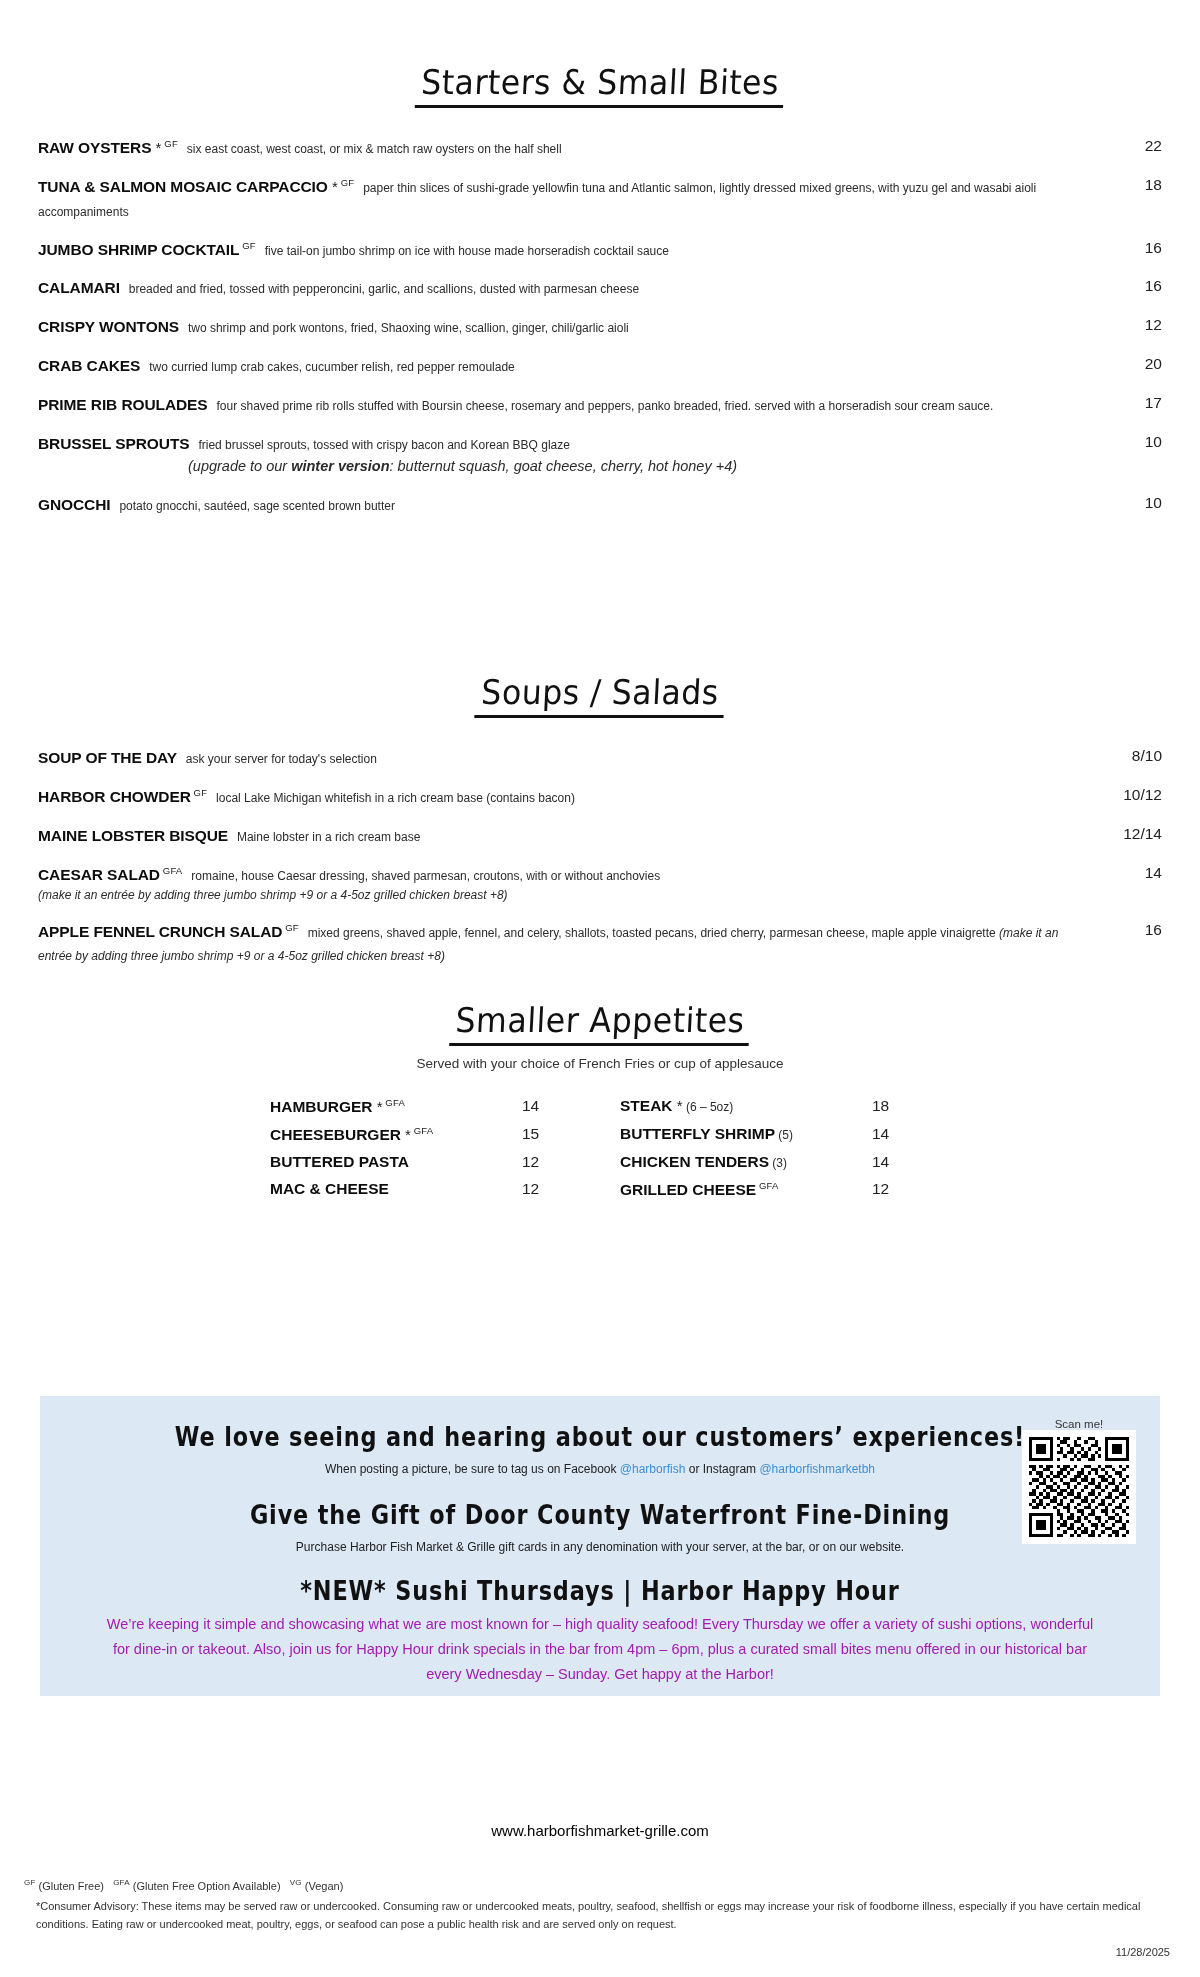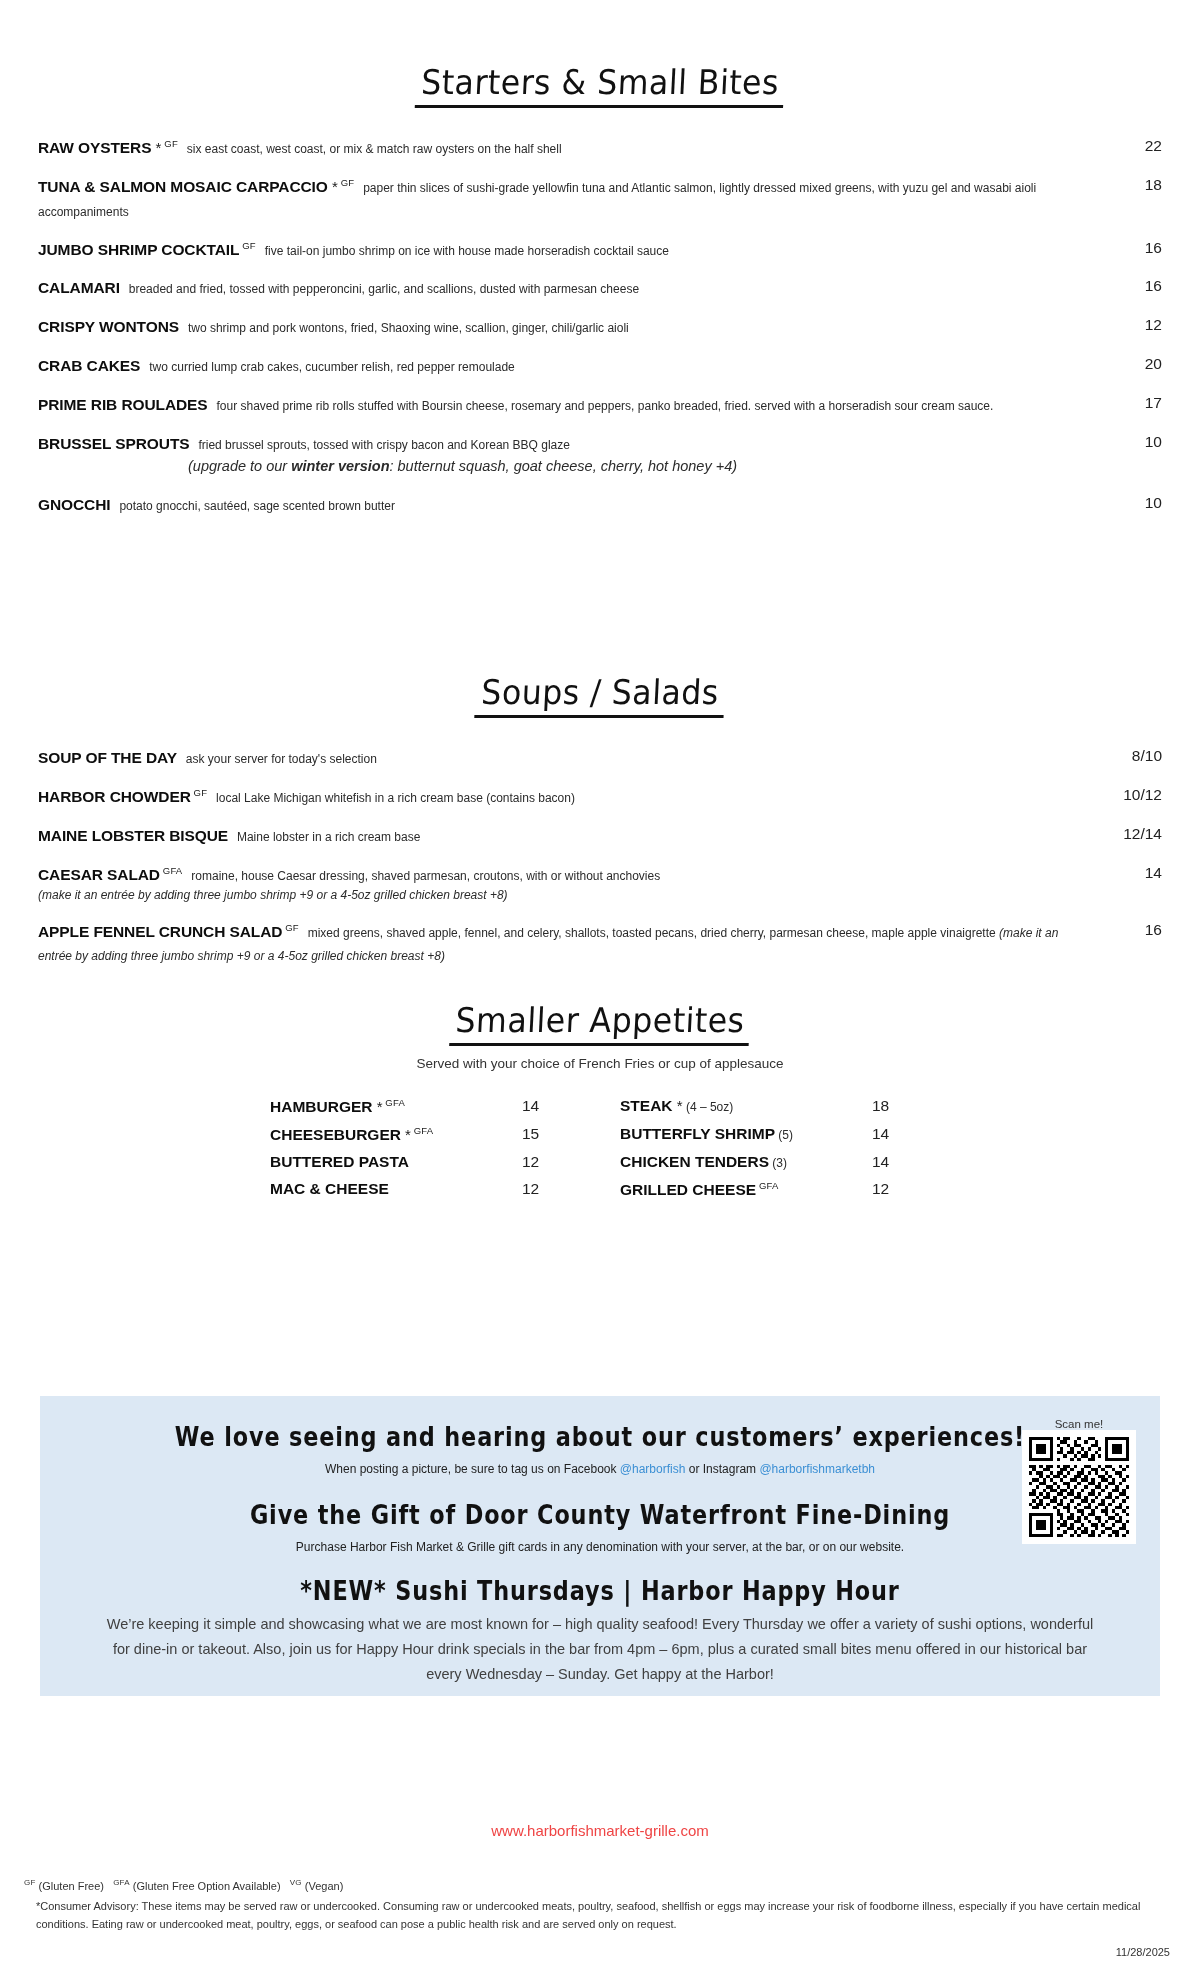--- a/index.html
+++ b/index.html
@@ -104,21 +104,21 @@
   .promo-sub{
     text-align:center;
     font-size:12px;
     color:#222;
     margin:8px 0 0 0;
     line-height:1.5;
   }
   .promo-body{
     text-align:center;
     font-size:14.5px;
-    color:#404040;
+    color:#a21caf;
     line-height:1.72;
     padding:0 60px;
     margin:6px 0 0 0;
   }
   .link{ color:#3b8fd4; }
   .qr-wrap{
     position:absolute;
     right:22px; top:22px;
     width:118px;
     text-align:center;
@@ -132,21 +132,21 @@
     box-sizing:content-box;
   }
   .qr-card svg{ display:block; }
 
   
   .site{
     position:absolute;
     left:0; right:0; top:1822px;
     text-align:center;
     font-size:15px;
-    color:#ef4444;
+    color:#000000;
   }
   .legend{
     position:absolute;
     left:24px; top:1878px;
     font-size:11px;
     color:#333;
   }
   .legend sup{ font-size:8px; }
   .advisory{
     position:absolute;
@@ -235,21 +235,21 @@
       </div>
   </div>
 
   <div style="position:absolute;left:0;top:1000px;width:1200px;">
     <h2 class="section-head"><span>Smaller Appetites</span></h2>
     <div class="sa-note">Served with your choice of French Fries or cup of applesauce</div>
     <div class="kids-grid" id="kids-grid">
         <div><span class="kid-nm">HAMBURGER</span><span class="star"> *</span><sup> GFA</sup></div>
         <div class="kid-pr">14</div>
         <div class="kid-gap"></div>
-        <div><span class="kid-nm">STEAK</span><span class="star"> *</span><span class="desc"> (4 – 5oz)</span></div>
+        <div><span class="kid-nm">STEAK</span><span class="star"> *</span><span class="desc"> (6 – 5oz)</span></div>
         <div class="kid-pr">18</div>
         <div><span class="kid-nm">CHEESEBURGER</span><span class="star"> *</span><sup> GFA</sup></div>
         <div class="kid-pr">15</div>
         <div class="kid-gap"></div>
         <div><span class="kid-nm">BUTTERFLY SHRIMP</span><span class="desc"> (5)</span></div>
         <div class="kid-pr">14</div>
         <div><span class="kid-nm">BUTTERED PASTA</span></div>
         <div class="kid-pr">12</div>
         <div class="kid-gap"></div>
         <div><span class="kid-nm">CHICKEN TENDERS</span><span class="desc"> (3)</span></div>

